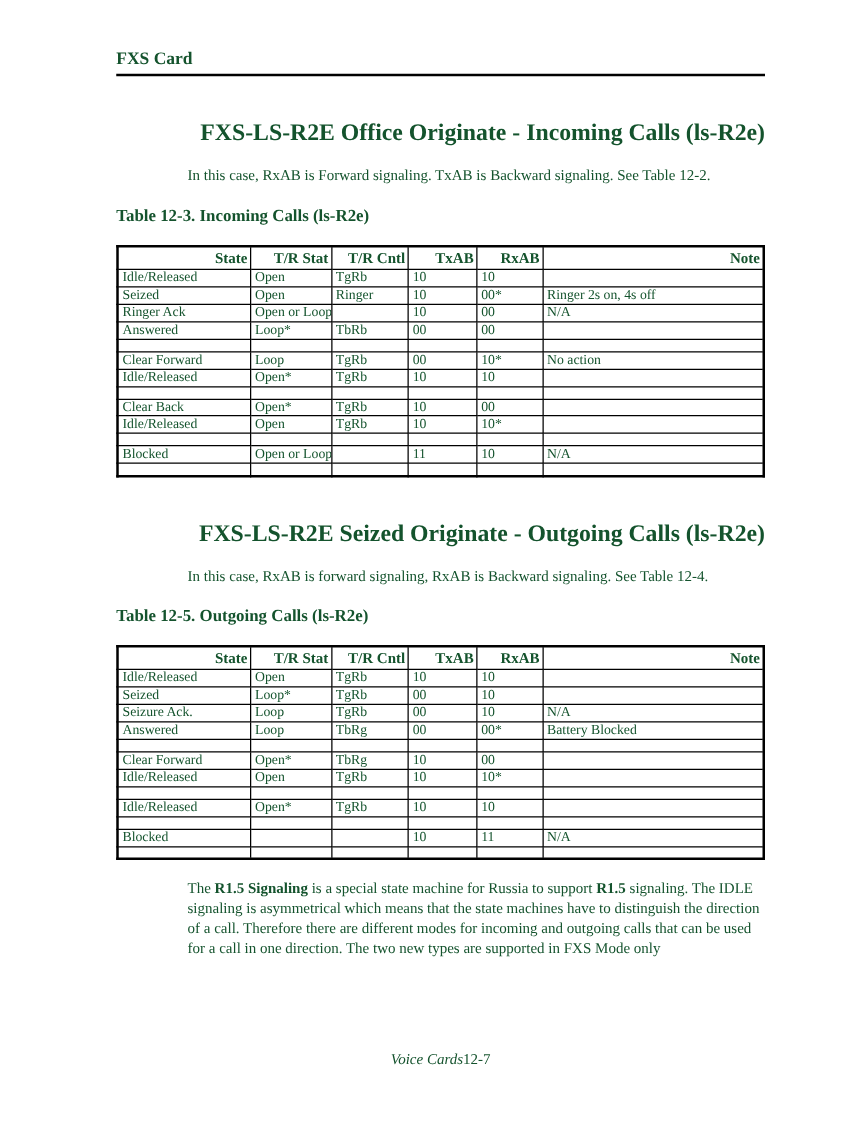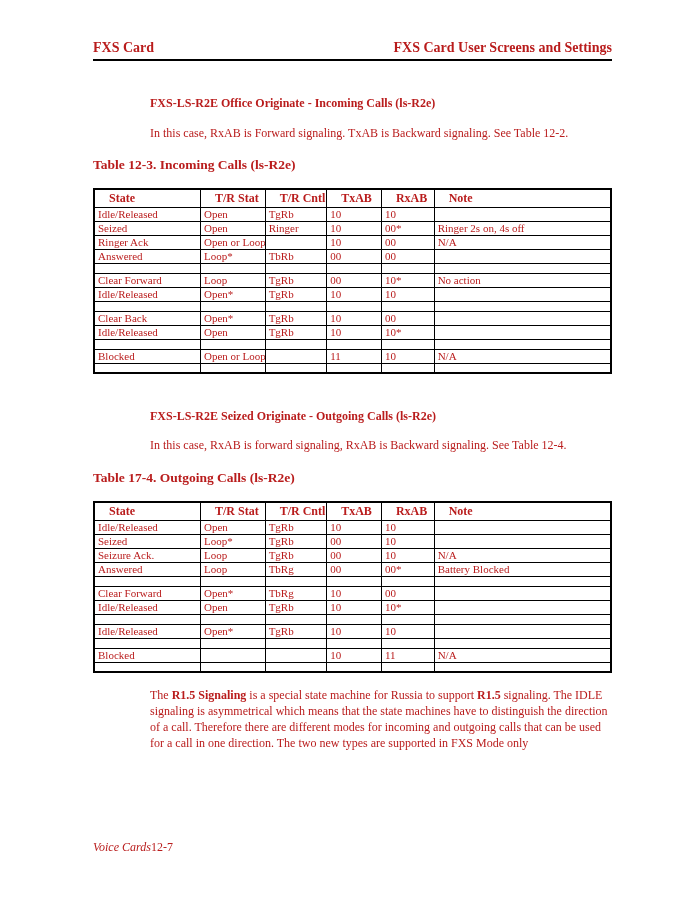--- a/index.html
+++ b/index.html
@@ -1,43 +1,44 @@
 <!DOCTYPE html>
 <html><head>
 <meta charset="utf-8">
 <style>
   * { margin: 0; padding: 0; box-sizing: border-box; }
   html, body { background: #ffffff; }
   .page {
     width: 694px;
     height: 898px;
     background: #ffffff;
-    color: #b91c1c;
+    color: #14532d;
     font-family: "Liberation Serif", "DejaVu Serif", serif;
     position: relative;
     padding: 40px 82px 0 93px;
     overflow: hidden;
   }
   .running-header {
     display: flex;
     justify-content: space-between;
     align-items: baseline;
     font-weight: bold;
     font-size: 14px;
     line-height: 1.1;
   }
   .header-rule {
     border-bottom: 2px solid #000000;
     margin-top: 4px;
   }
   .section-heading {
-    font-size: 12px;
+    font-size: 19px;
     font-weight: bold;
     margin: 36px 0 0 57px;
     line-height: 1.1;
+    text-align: right;
   }
   .body-text {
     font-size: 12px;
     margin: 15px 0 0 57px;
     line-height: 1.2;
   }
   .table-caption {
     font-size: 13.5px;
     font-weight: bold;
     margin-top: 18px;
@@ -47,22 +48,22 @@
     width: 100%;
     border-collapse: collapse;
     table-layout: fixed;
     margin-top: 15px;
     border: 2px solid #000000;
   }
   table.signal-table th {
     border: 1px solid #000000;
     font-size: 12px;
     font-weight: bold;
-    text-align: left;
-    padding: 2px 14px;
+    text-align: right;
+    padding: 2px 2px;
     line-height: 1.1;
     white-space: nowrap;
     overflow: hidden;
   }
   table.signal-table td {
     border: 1px solid #000000;
     font-size: 11px;
     text-align: left;
     vertical-align: top;
     padding: 0 3px;
@@ -77,34 +78,33 @@
     margin: 15px 12px 0 57px;
     width: 464px;
     line-height: 1.33;
   }
   .page-footer {
     position: absolute;
     left: 93px;
     right: 82px;
     top: 840px;
     display: flex;
-    justify-content: flex-start;
+    justify-content: center;
     align-items: baseline;
     font-size: 12px;
   }
   .footer-doc-title { font-style: italic; }
 </style>
 </head>
 <body>
 
 <div class="page">
 
   <header class="running-header">
     <span>FXS Card</span>
-    <span>FXS Card User Screens and Settings</span>
   </header>
   <div class="header-rule"></div>
 
   <section>
     <h2 class="section-heading">FXS-LS-R2E Office Originate - Incoming Calls (ls-R2e)</h2>
     <p class="body-text">In this case, RxAB is Forward signaling. TxAB is Backward signaling. See Table 12-2.</p>
     <div class="table-caption">Table 12-3. Incoming Calls (ls-R2e)</div>
     <table class="signal-table">
       <colgroup>
         <col style="width:20.6%">
@@ -229,21 +229,21 @@
             <td></td>
             <td></td>
           </tr>
         </tbody>
     </table>
   </section>
 
   <section>
     <h2 class="section-heading">FXS-LS-R2E Seized Originate - Outgoing Calls (ls-R2e)</h2>
     <p class="body-text">In this case, RxAB is forward signaling, RxAB is Backward signaling. See Table 12-4.</p>
-    <div class="table-caption">Table 17-4. Outgoing Calls (ls-R2e)</div>
+    <div class="table-caption">Table 12-5. Outgoing Calls (ls-R2e)</div>
     <table class="signal-table">
       <colgroup>
         <col style="width:20.6%">
           <col style="width:12.5%">
           <col style="width:11.9%">
         <col style="width:10.6%">
           <col style="width:10.2%">
           <col style="width:34.2%">
       </colgroup>
       <thead>

